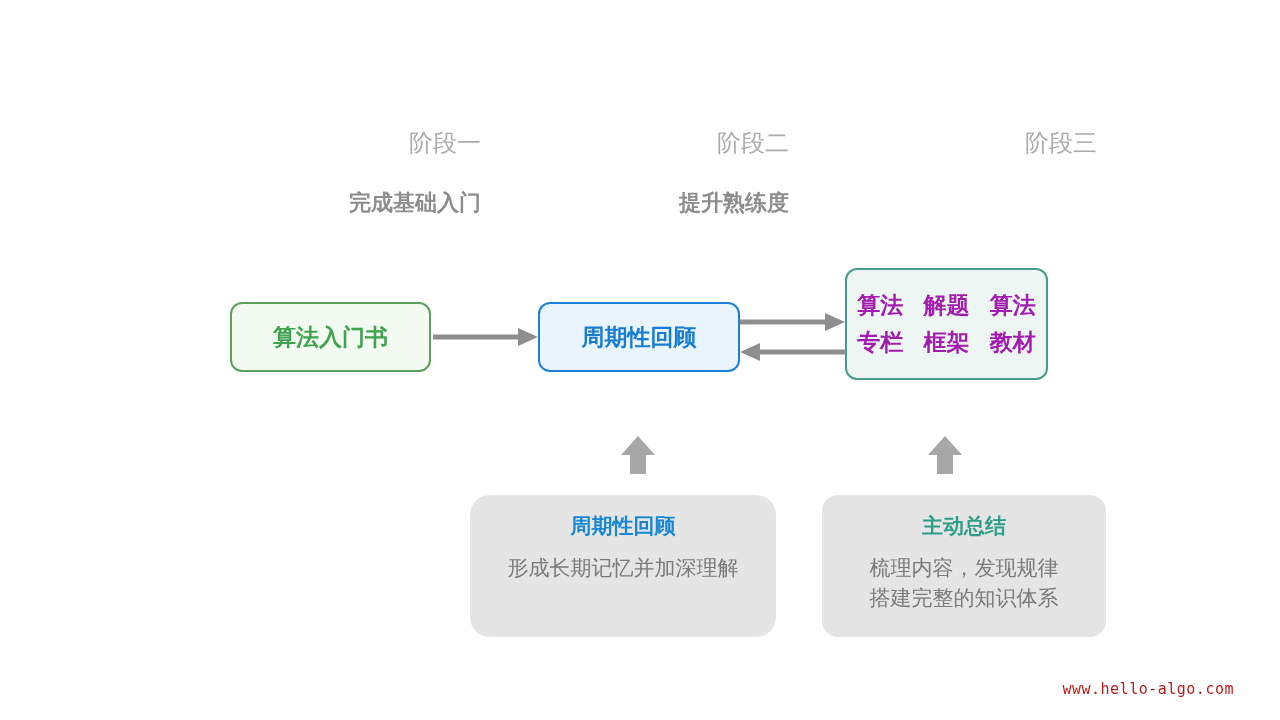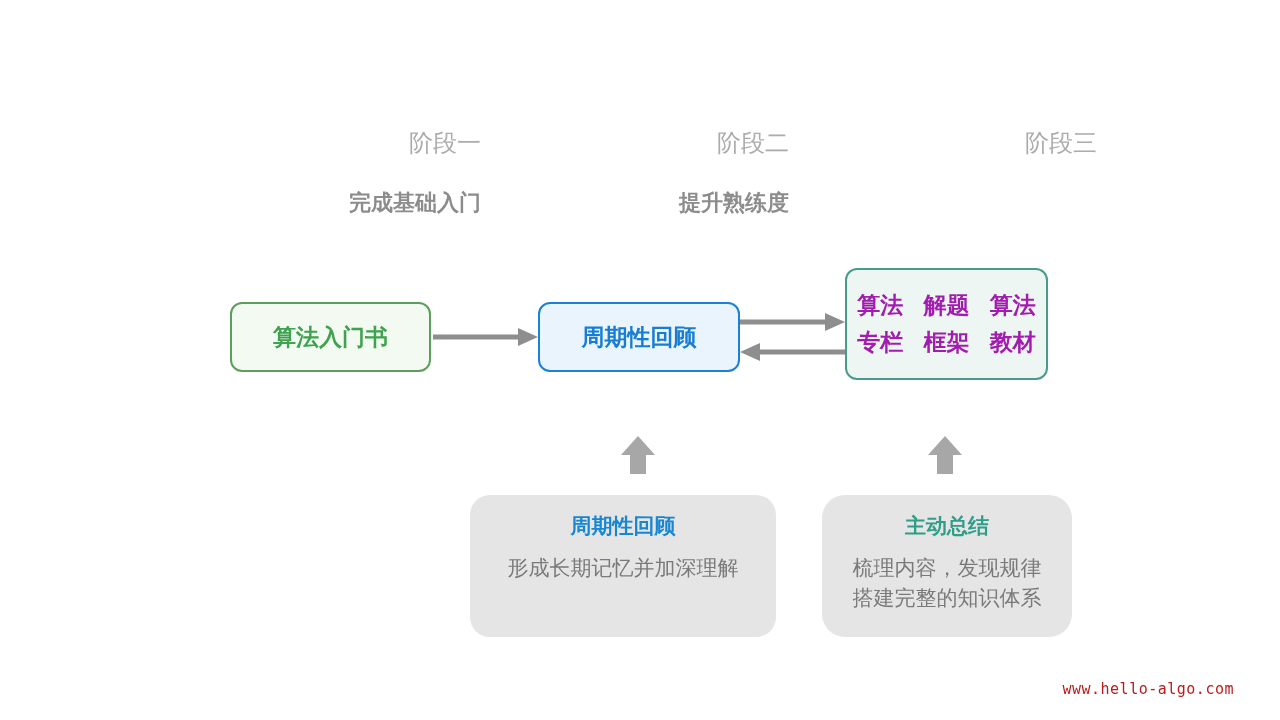--- a/index.html
+++ b/index.html
@@ -41,21 +41,21 @@
     line-height:37px;
   }
 
   
   .note {
     position:absolute; top:495px; height:142px; box-sizing:border-box;
     background:#E5E5E5; border-radius:16px;
     text-align:center; padding-top:17px;
   }
   .note-review  { left:470px; width:306px;border-radius:20px; }
-  .note-summary { left:822px; width:250px;border-radius:23px; }
+  .note-summary { left:822px; width:284px; }
   .note-title { font-size:21px; font-weight:700; }
   .note-review  .note-title { color:#1887D2; }
   .note-summary .note-title { color:#2F9E89; }
   .note-body { margin-top:13px; font-size:21px; line-height:30px; color:#7A7A7A; }
 
   .arrow { position:absolute; }
 
   
   .watermark {
     position:absolute; right:46px; bottom:22px;

